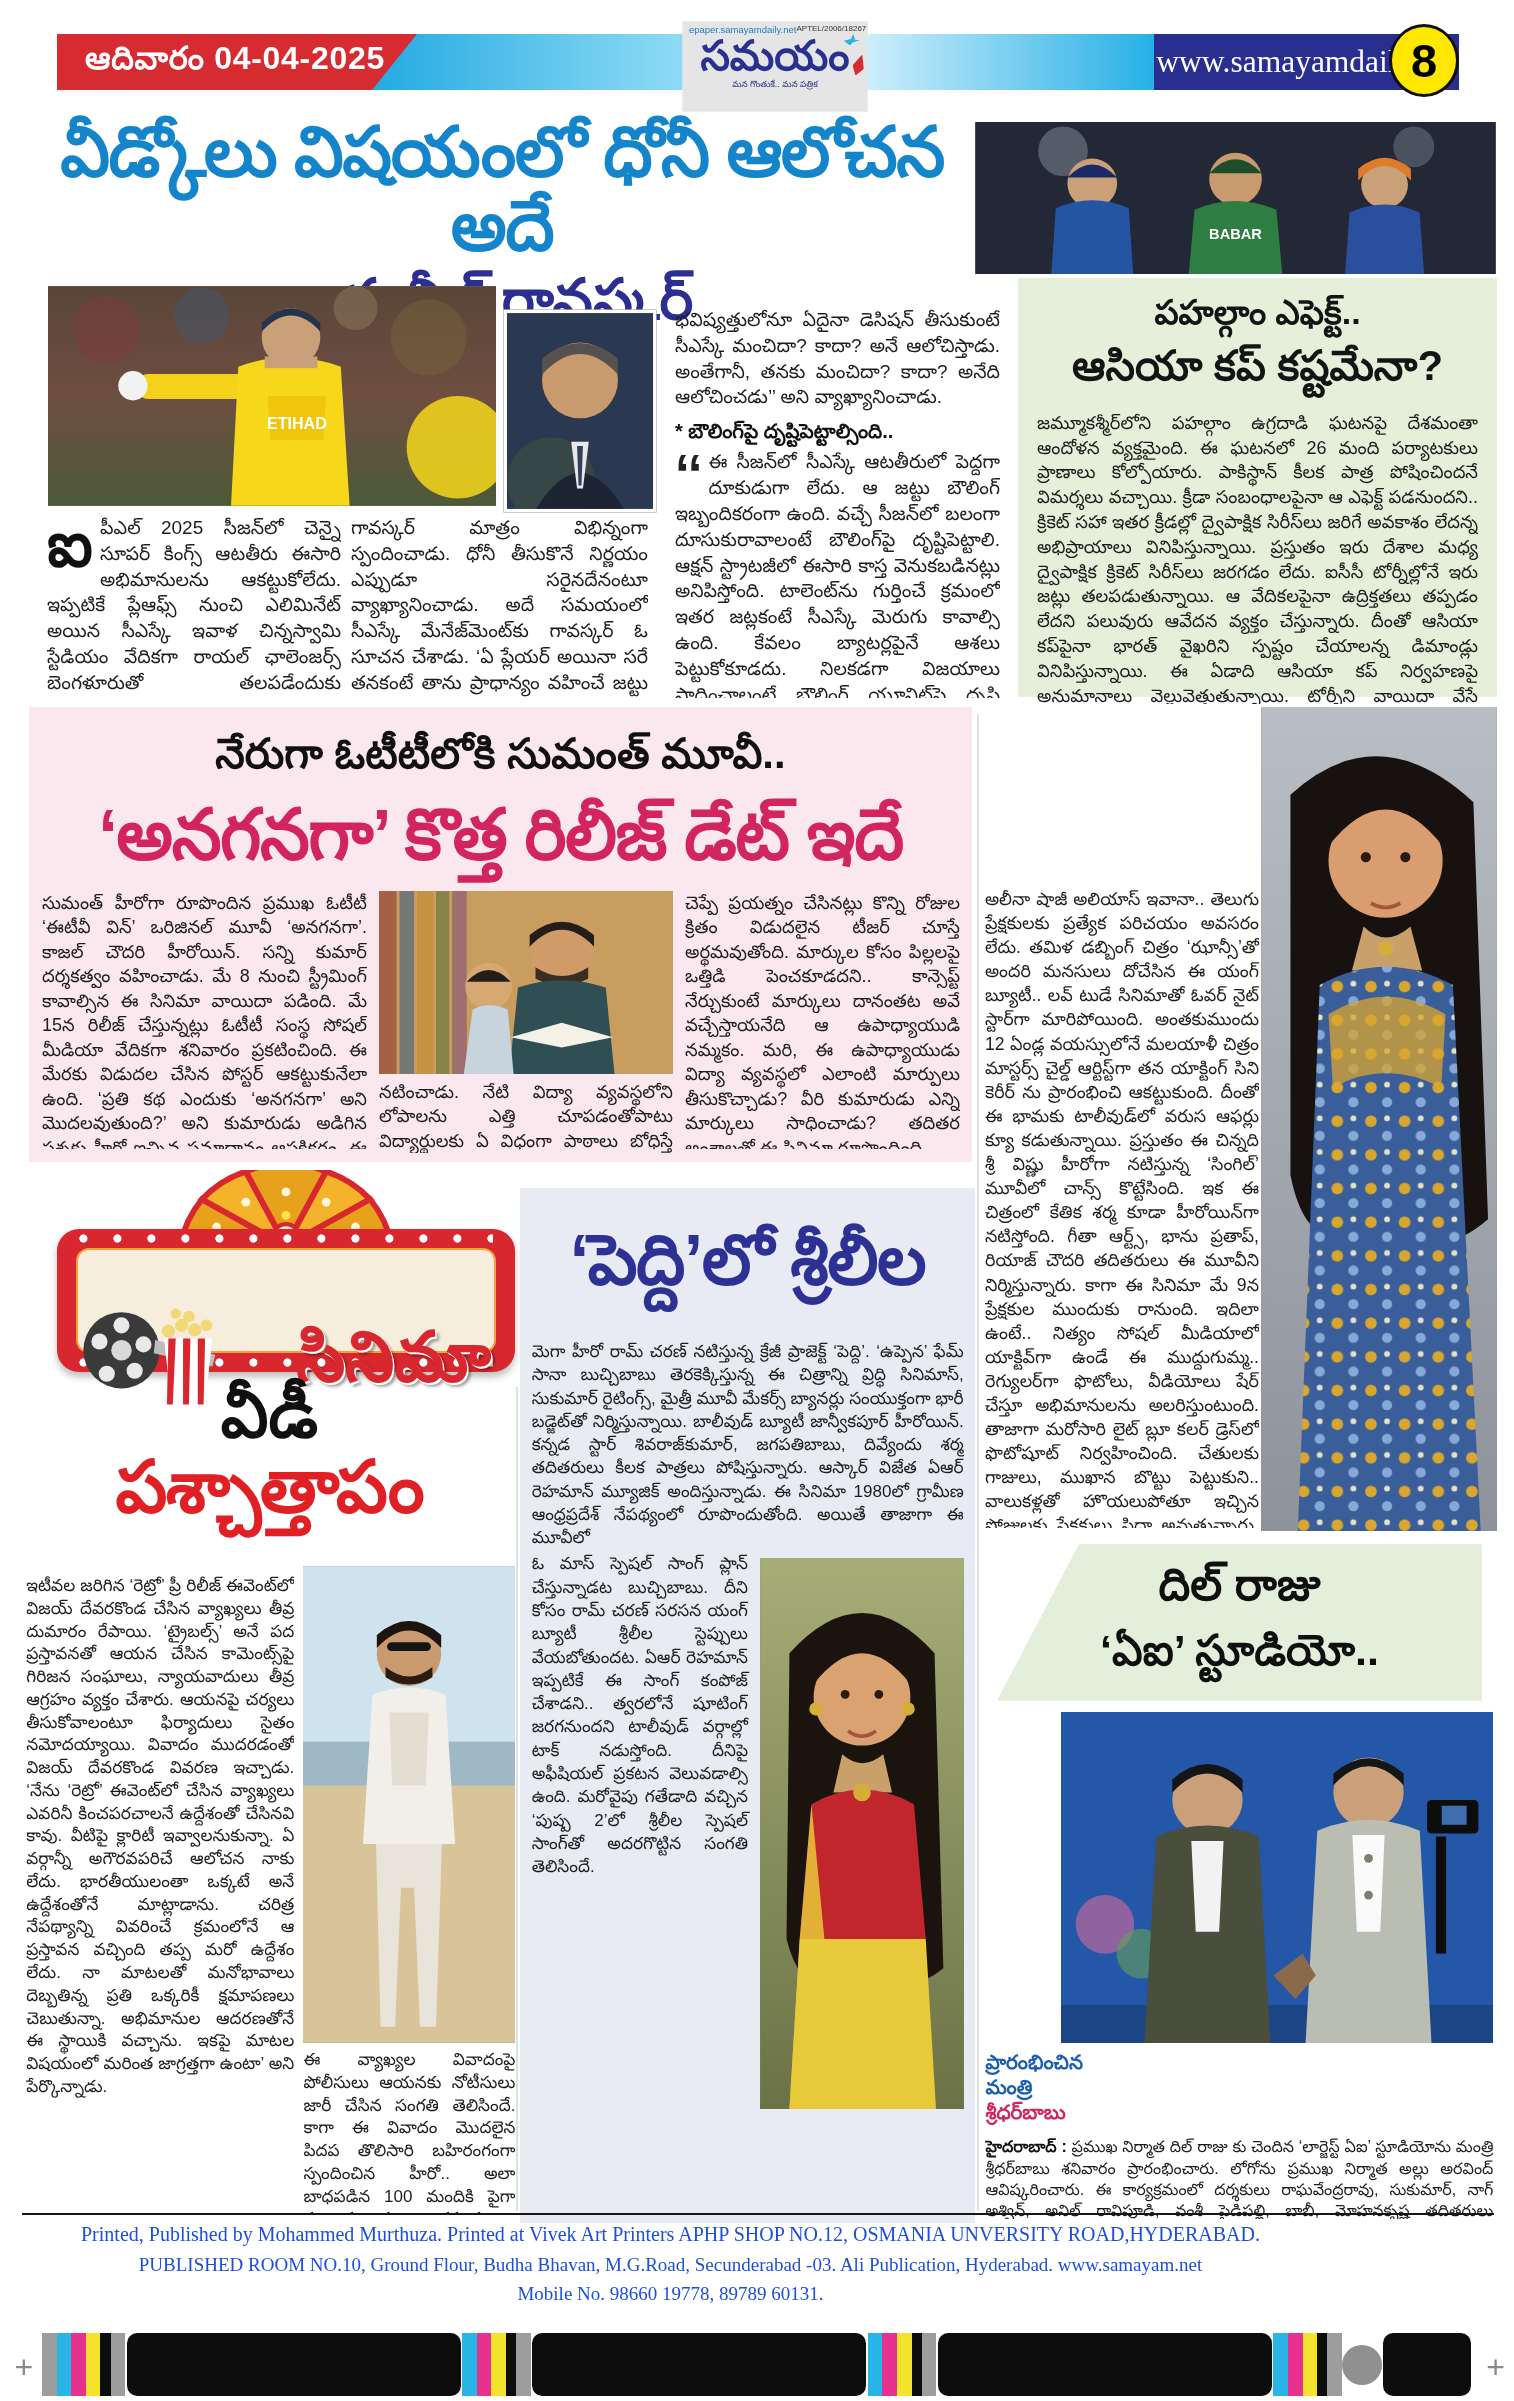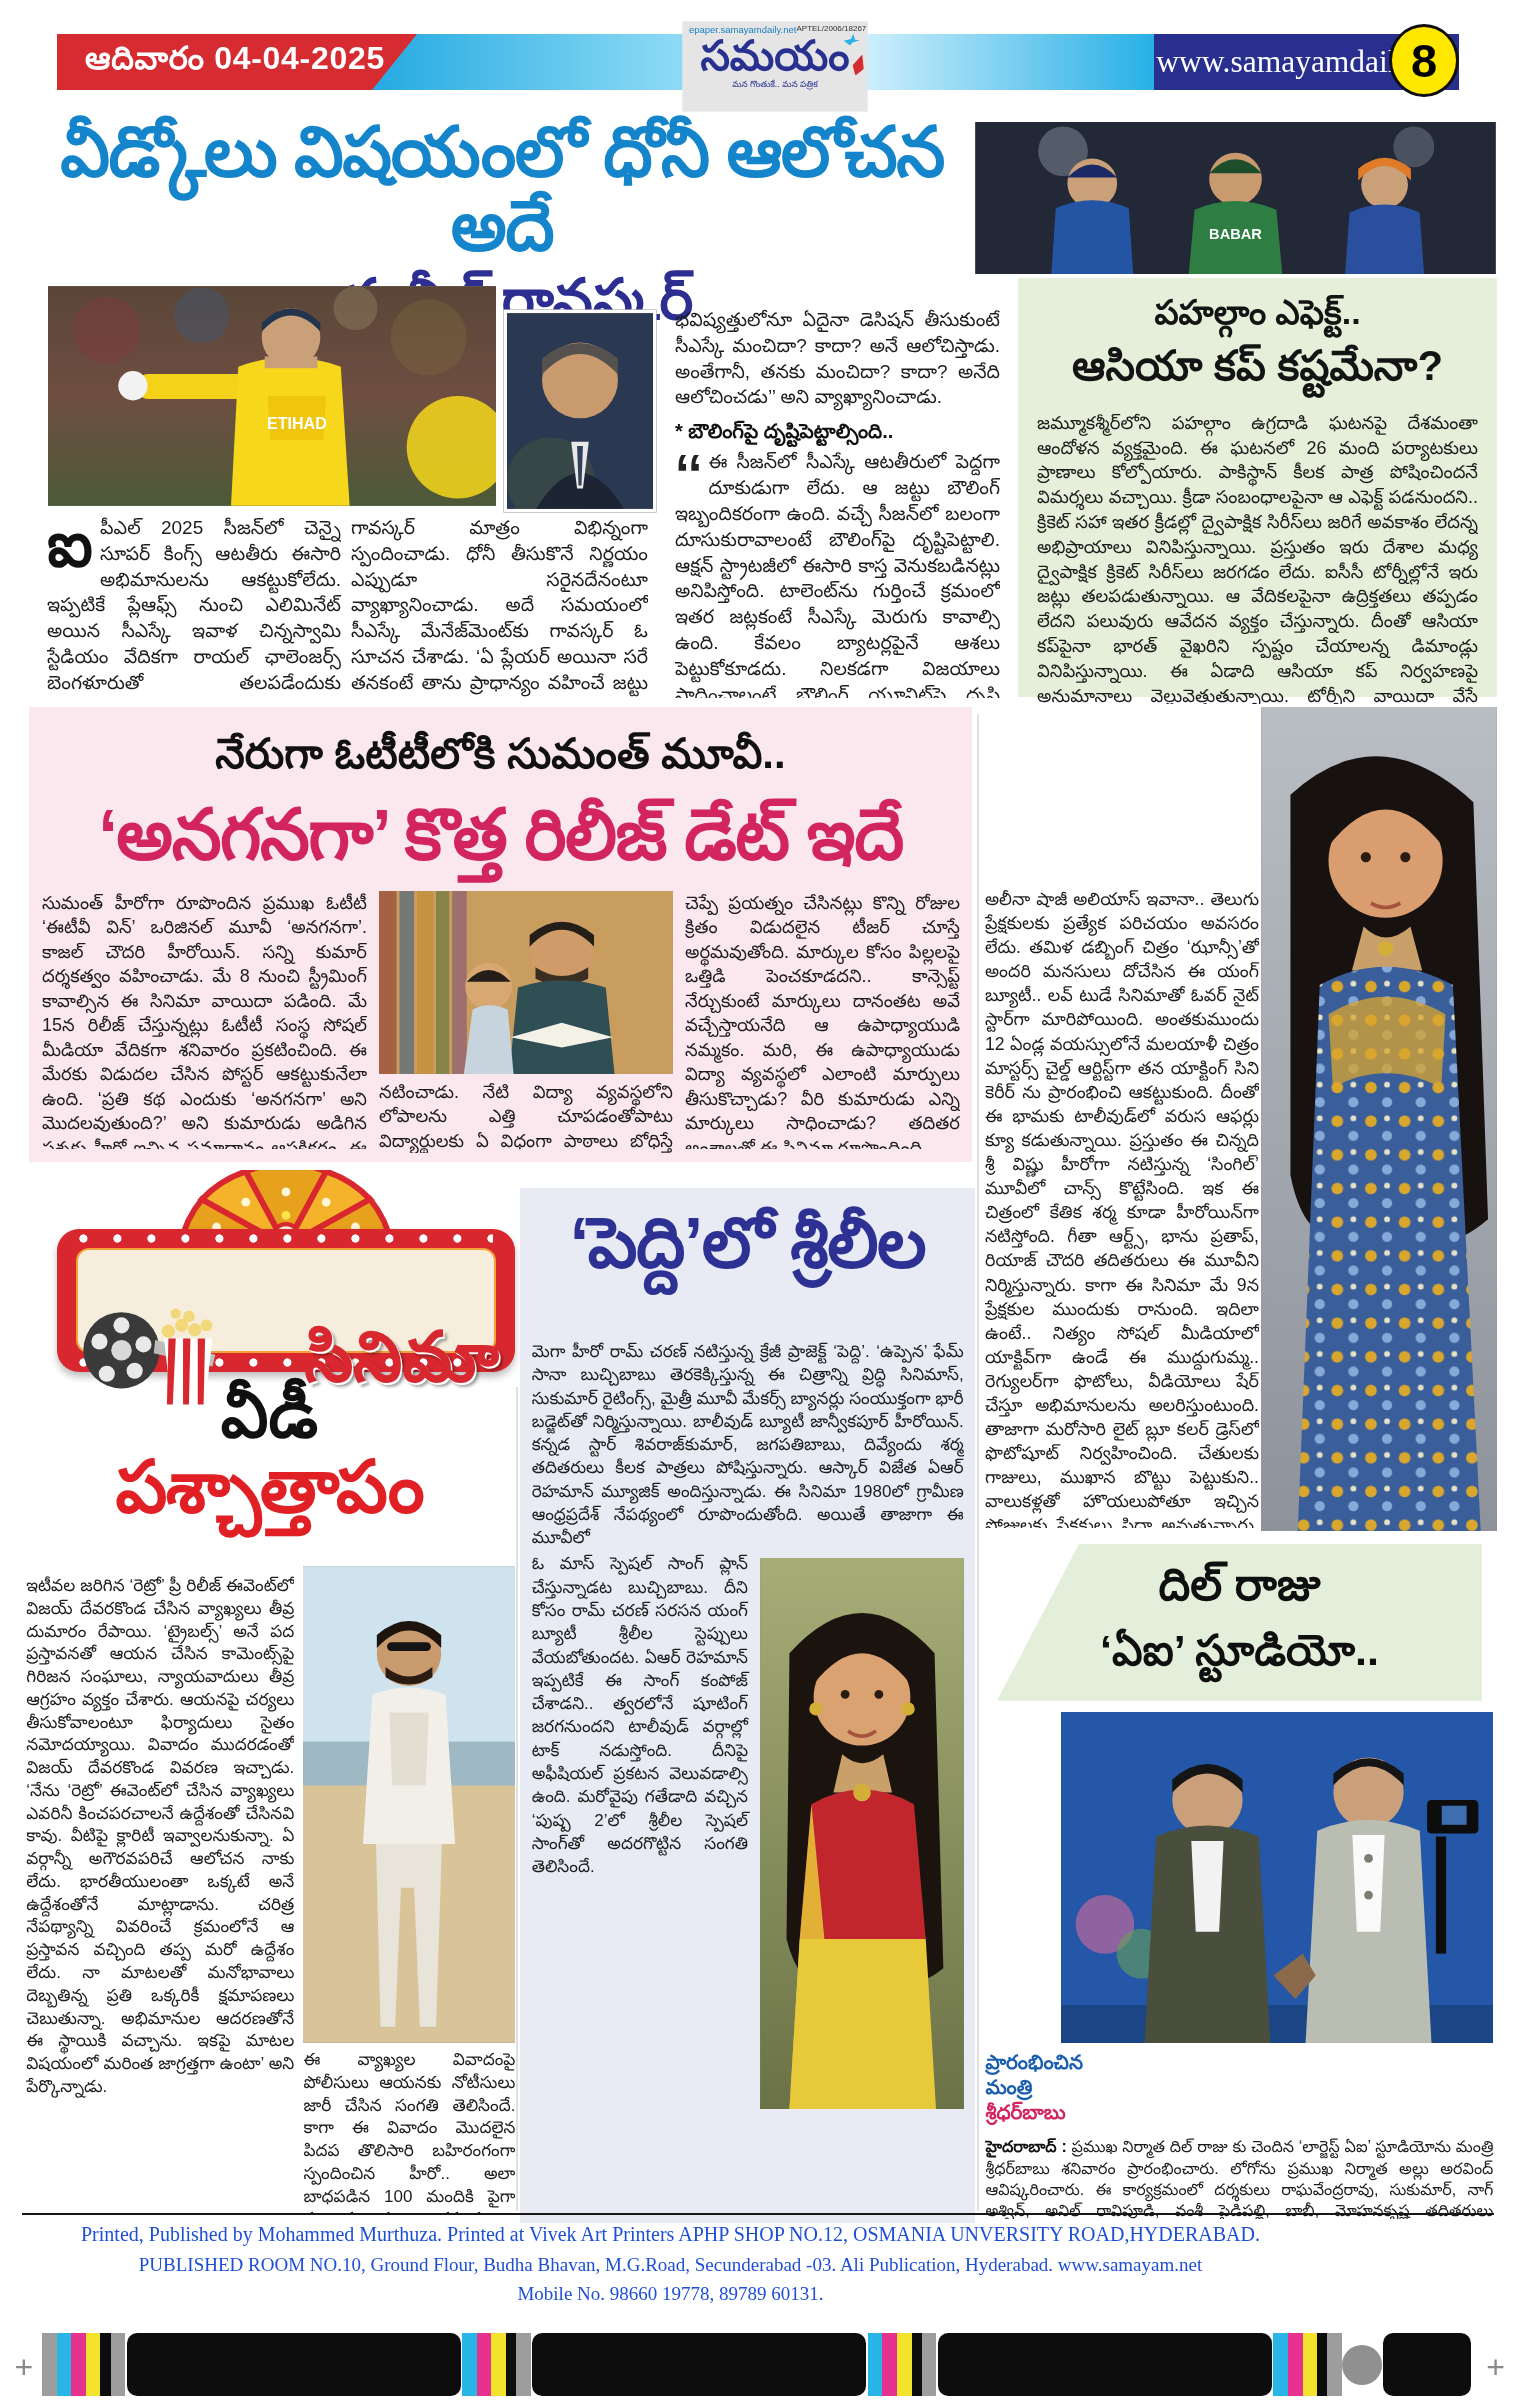--- a/index.html
+++ b/index.html
@@ -81,34 +81,34 @@
   .cin-sign{position:absolute;left:0;top:59px;width:458px;height:143px;background:#d8272e;
     border-radius:22px;box-shadow:0 4.4px 7.3px rgba(0,0,0,.25);}
   .cin-inner{position:absolute;left:19px;top:19px;right:19px;bottom:19px;background:#f6eddc;
     border:2.9px solid #f2a238;border-radius:13px;}
   .cin-dots-t,.cin-dots-b{position:absolute;left:22px;right:22px;height:8.8px;
     background-image:radial-gradient(circle at 4.4px 4.4px,#fff 3.7px,rgba(255,255,255,0) 4.4px);
     background-size:34px 8.8px;background-repeat:repeat-x;}
   .cin-dots-t{top:5.1px;}
   .cin-dots-b{bottom:5.1px;}
   .cin-art{position:absolute;left:19px;top:67px;}
-  .cin-word{position:absolute;right:16px;top:88px;font-size:70px;font-weight:800;color:#d8272e;
+  .cin-word{position:absolute;right:24px;top:88px;font-size:70px;font-weight:800;color:#d8272e;
     text-shadow:1.5px 1.5px 0 #ffffff,3.7px 3.7px 2.9px rgba(0,0,0,.35);margin-left:37px;}
 
   
   .vd{left:23.4px;top:1380px;width:492px;height:840px;}
   .vd-h1{text-align:center;font-size:67px;font-weight:800;color:#101010;line-height:1;}
   .vd-h2{text-align:center;font-size:73px;font-weight:800;color:#e02025;line-height:1;margin-top:2.9px;letter-spacing:-1.5px;}
   .vd-c1{position:absolute;left:2.9px;top:195px;width:268px;height:640px;font-size:17px;line-height:1.34;overflow:hidden;}
   .ph-vd{position:absolute;left:280px;top:186px;width:212px;height:477px;}
   .vd-c2{position:absolute;left:280px;top:669px;width:212px;height:165px;font-size:17px;line-height:1.34;overflow:hidden;}
 
   
   .peddi{left:520px;top:1188px;width:455px;height:1035px;background:#e9ebf4;}
-  .pd-h{text-align:center;font-size:70px;font-weight:800;color:#2d3193;padding-top:15px;letter-spacing:-1.5px;}
+  .pd-h{text-align:center;font-size:70px;font-weight:800;color:#2d3193;padding-top:32px;letter-spacing:-1.5px;}
   .pd-body{position:absolute;left:11.7px;top:152px;width:432px;height:868px;font-size:17px;line-height:1.37;overflow:hidden;}
   .pd-float{float:right;width:204px;height:551px;margin:5.9px 0 7.3px 11.7px;}
 
   
   .dr{left:981px;top:1535px;width:515px;height:688px;}
   .dr-head{position:absolute;left:16px;top:8.8px;width:485px;height:157px;background:#e4efdb;
     clip-path:polygon(82px 0,100% 0,100% 100%,0 100%);display:flex;flex-direction:column;
     align-items:center;justify-content:center;}
   .dr-h1{font-size:45px;font-weight:800;color:#0f0f0f;}
   .dr-h2{font-size:43px;font-weight:800;color:#0f0f0f;margin-top:4.4px;}

